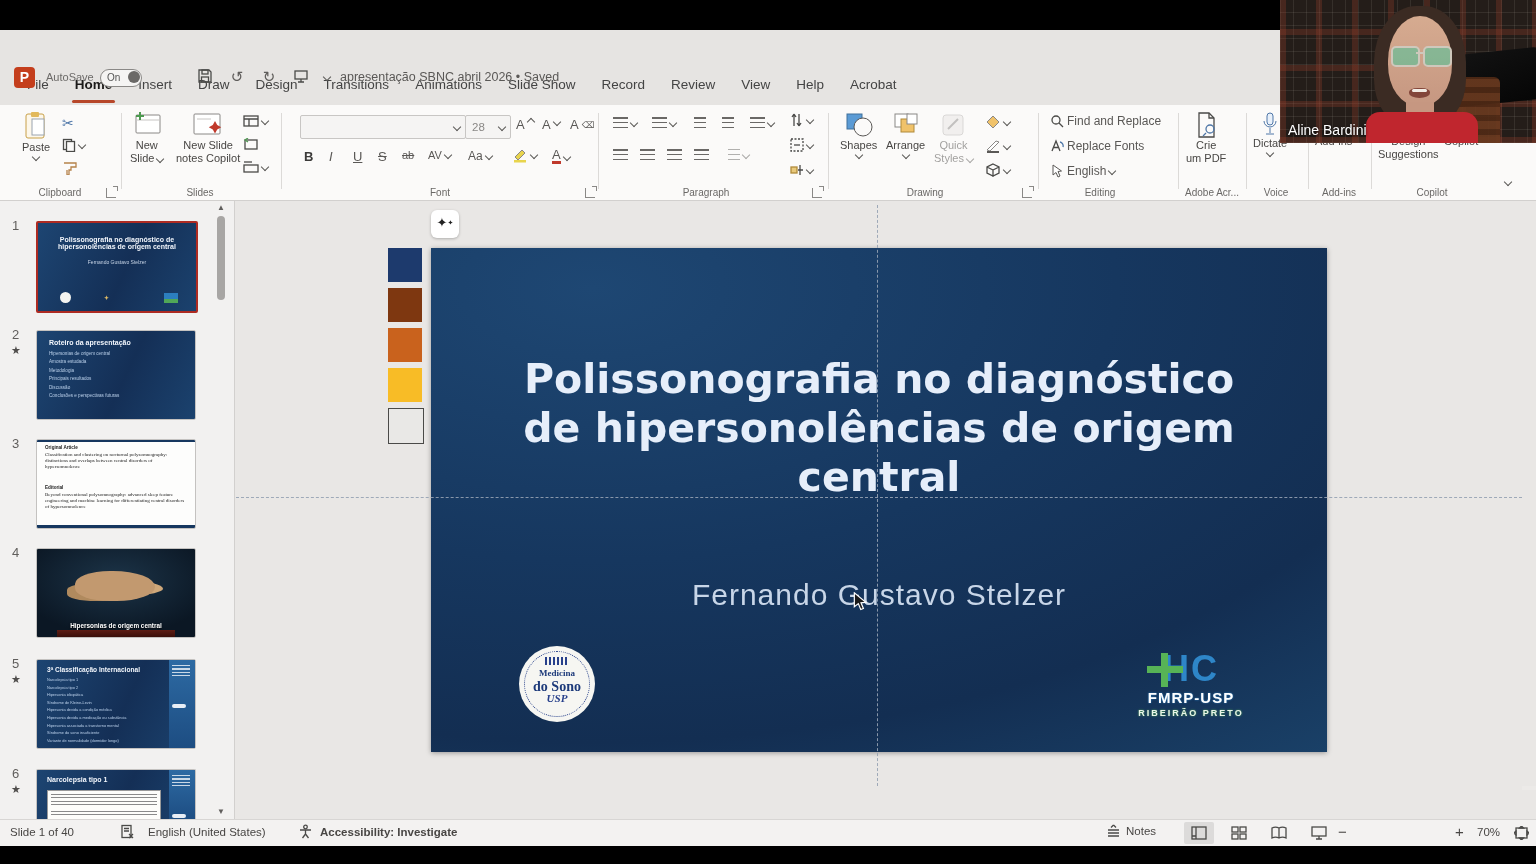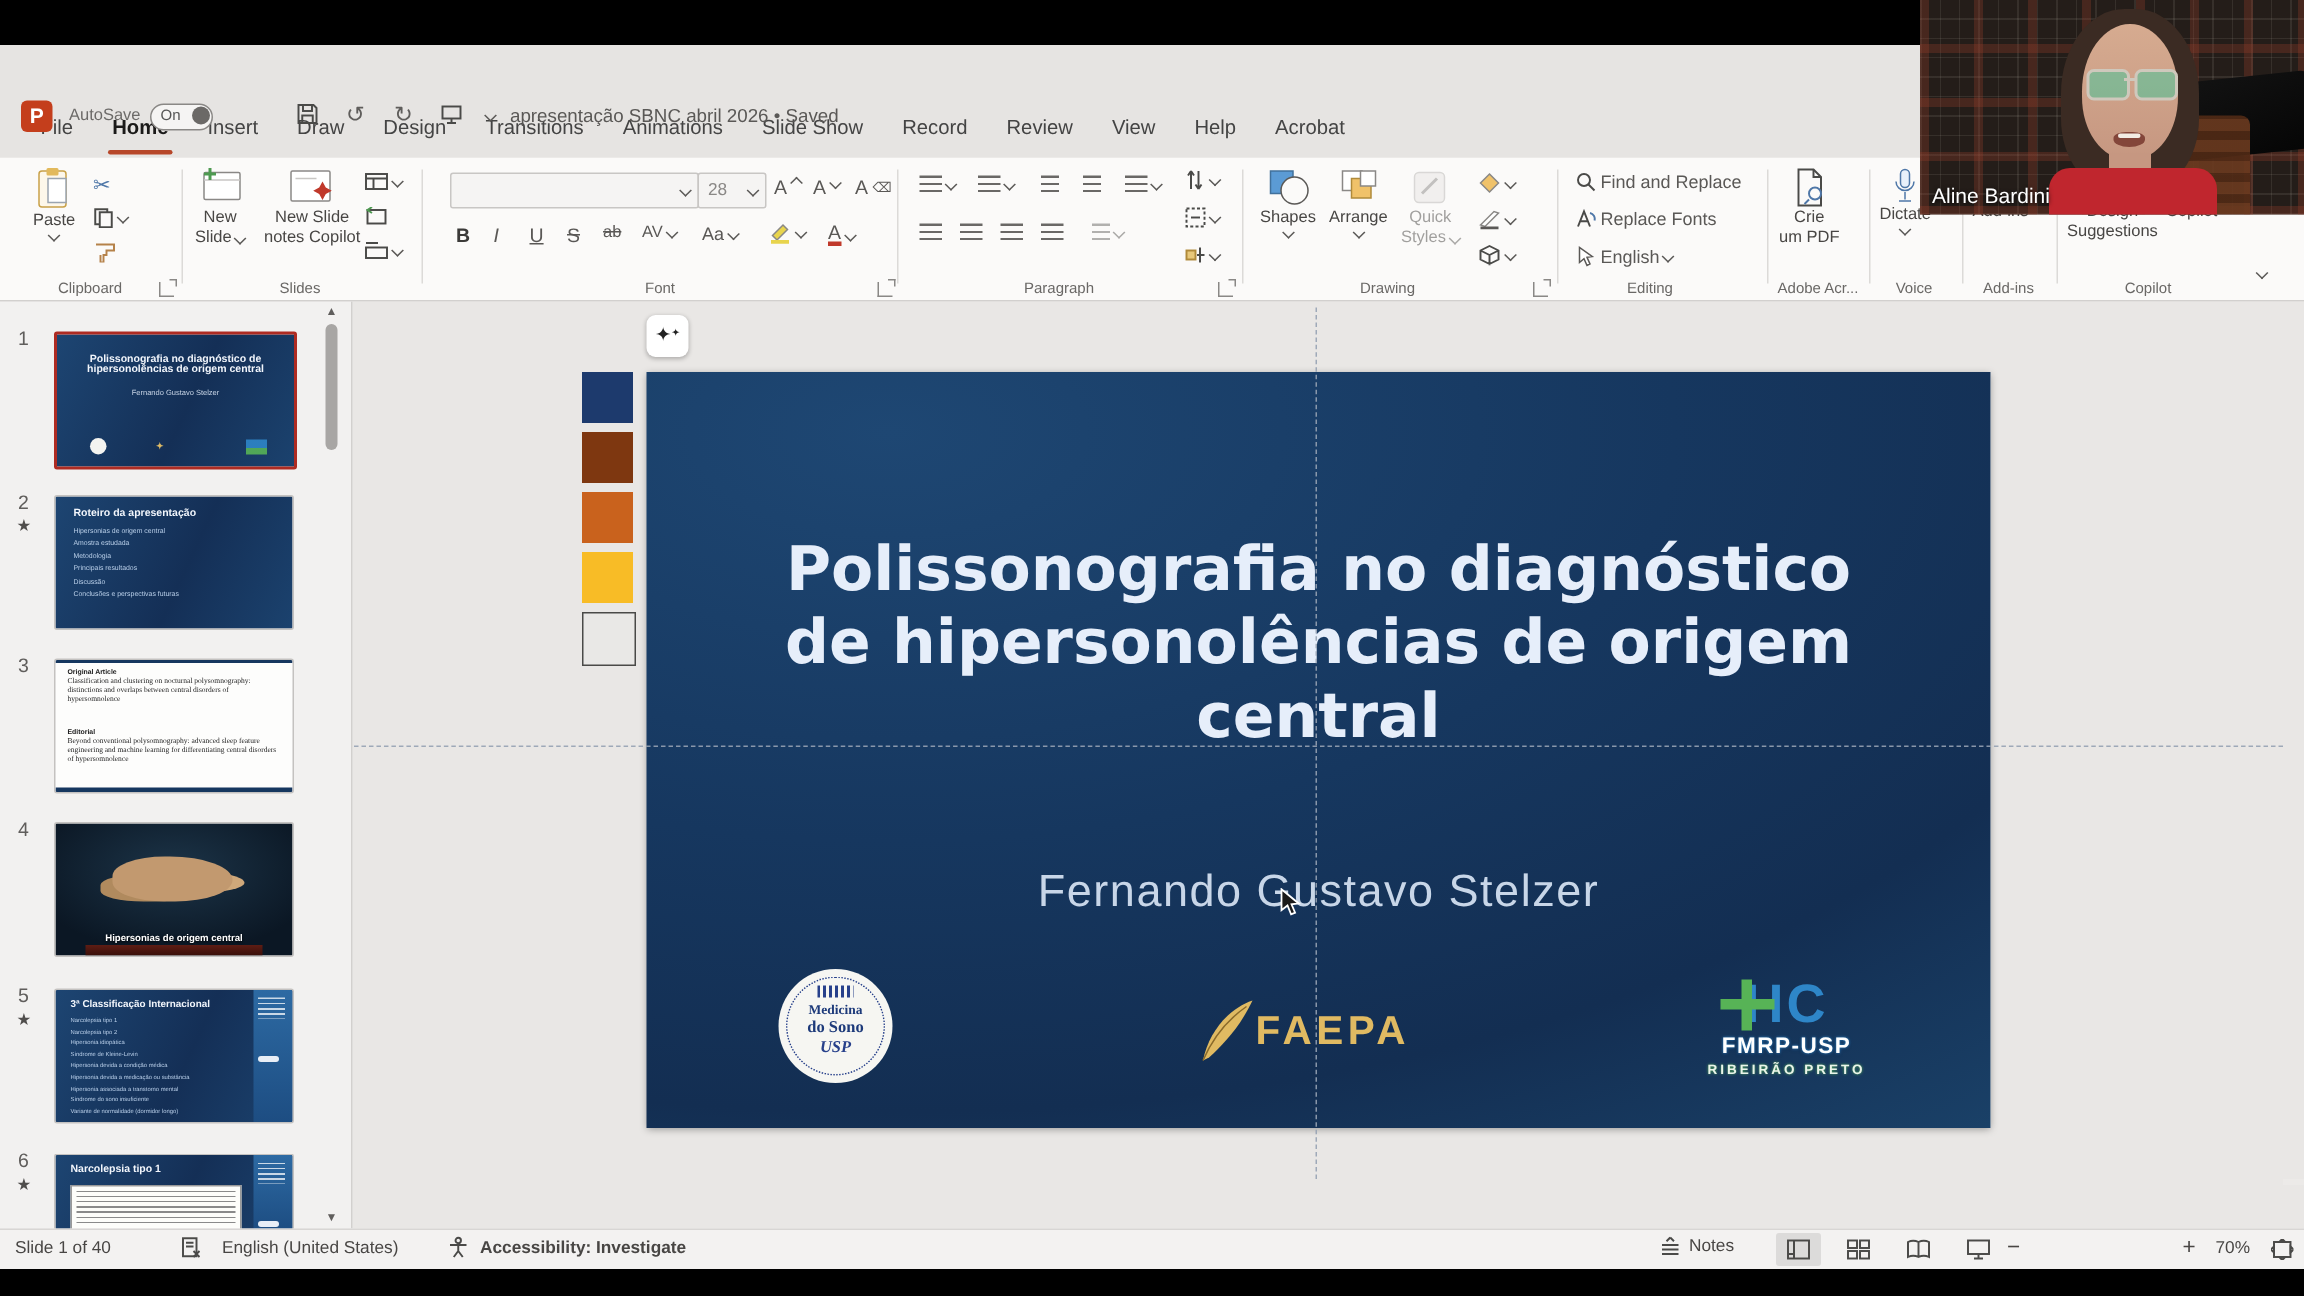--- a/index.html
+++ b/index.html
@@ -57,21 +57,21 @@
   #designer-btn{left:431px;top:210px;width:28px;height:28px;background:#fff;border-radius:6px;box-shadow:0 1px 3px rgba(0,0,0,.25);text-align:center;line-height:26px;color:#222;font-size:13px;cursor:pointer;z-index:7;}
   .swatch{position:absolute;left:388px;width:34px;height:34px;cursor:pointer;z-index:7;}
   #slide{left:431px;top:248px;width:896px;height:504px;background:radial-gradient(130% 120% at 18% 8%,#1e4773 0%,#16375f 45%,#132e52 75%,#1a4168 100%);box-shadow:0 1px 5px rgba(0,0,0,.35);z-index:4;}
   #slide-title{position:absolute;left:58px;top:95px;width:780px;text-align:center;font-family:"DejaVu Sans",sans-serif;font-weight:800;font-size:41px;line-height:1.2;color:#e6eefa;cursor:text;margin-top:12px;}
   #slide-author{position:absolute;left:98px;top:330px;width:700px;text-align:center;font-size:30px;font-weight:400;letter-spacing:1px;color:#c8d6e8;cursor:text;}
   
   #logo-usp{position:absolute;left:88px;top:398px;width:76px;height:76px;border-radius:50%;background:#f6f6f2;}
   #logo-usp .ring{position:absolute;inset:5px;border:1px dotted #27408b;border-radius:50%;}
   #logo-usp .bld{position:absolute;left:26px;top:11px;width:24px;height:8px;background:repeating-linear-gradient(90deg,#27408b 0 2px,transparent 2px 4px);}
   #logo-usp .l1{position:absolute;top:22px;width:100%;text-align:center;font-family:"Liberation Serif",serif;font-size:9px;font-weight:bold;color:#1d3a7a;}
-  #logo-usp .l2{position:absolute;top:33px;width:100%;text-align:center;font-family:"Liberation Serif",serif;font-size:11px;font-weight:bold;color:#1d3a7a;}
+  #logo-usp .l2{position:absolute;top:33px;width:100%;text-align:center;font-family:"Liberation Serif",serif;font-size:14px;font-weight:bold;color:#1d3a7a;}
   #logo-usp .l3{position:absolute;top:46px;width:100%;text-align:center;font-family:"Liberation Serif",serif;font-style:italic;font-size:11px;font-weight:bold;color:#27408b;}
   #logo-faepa{position:absolute;left:364px;top:416px;width:170px;height:46px;display:flex;align-items:center;}
   #logo-faepa .ftx{font-size:27px;font-weight:bold;letter-spacing:3px;color:#e0ba62;}
   #logo-hc{position:absolute;left:700px;top:403px;width:120px;height:84px;text-align:center;}
   #logo-hc .hc{position:relative;font-size:36px;font-weight:800;color:#2e86c8;line-height:36px;letter-spacing:2px;}
   #logo-hc .cross-v{position:absolute;left:30px;top:2px;width:7px;height:34px;background:#57b356;}
   #logo-hc .cross-h{position:absolute;left:16px;top:15px;width:36px;height:7px;background:#57b356;}
   #logo-hc .mid{font-size:15px;font-weight:800;color:#fff;letter-spacing:1px;text-shadow:0 0 2px #2e86c8,0 1px 2px #14335a;margin-top:2px;}
   #logo-hc .bot{font-size:9px;font-weight:bold;color:#eaf4ea;letter-spacing:2px;text-shadow:0 0 2px #57b356;margin-top:2px;}
   
@@ -550,27 +550,20 @@
     <div id="slide-author">Fernando Gustavo Stelzer</div>
 
     <div id="logo-usp">
       <div class="ring"></div>
       <div class="bld"></div>
       <div class="l1">Medicina</div>
       <div class="l2">do Sono</div>
       <div class="l3">USP</div>
     </div>
 
-    <div id="logo-faepa">
-      <svg width="42" height="44" viewBox="0 0 42 44">
-          <path d="M7 42 C11 22 25 7 40 2 C32 19 21 31 11 40 Z" fill="#e0ba62"></path>
-          <path d="M7 42 C13 28 23 15 36 6" stroke="#8a6a2a" stroke-width="1" fill="none"></path>
-        </svg>
-      <span class="ftx">FAEPA</span>
-    </div>
 
     <div id="logo-hc">
       <div class="hc">
         <span class="cross-v"></span>
         <span class="cross-h"></span>
         <span>HC</span>
       </div>
       <div class="mid">FMRP-USP</div>
       <div class="bot">RIBEIRÃO PRETO</div>
     </div>

